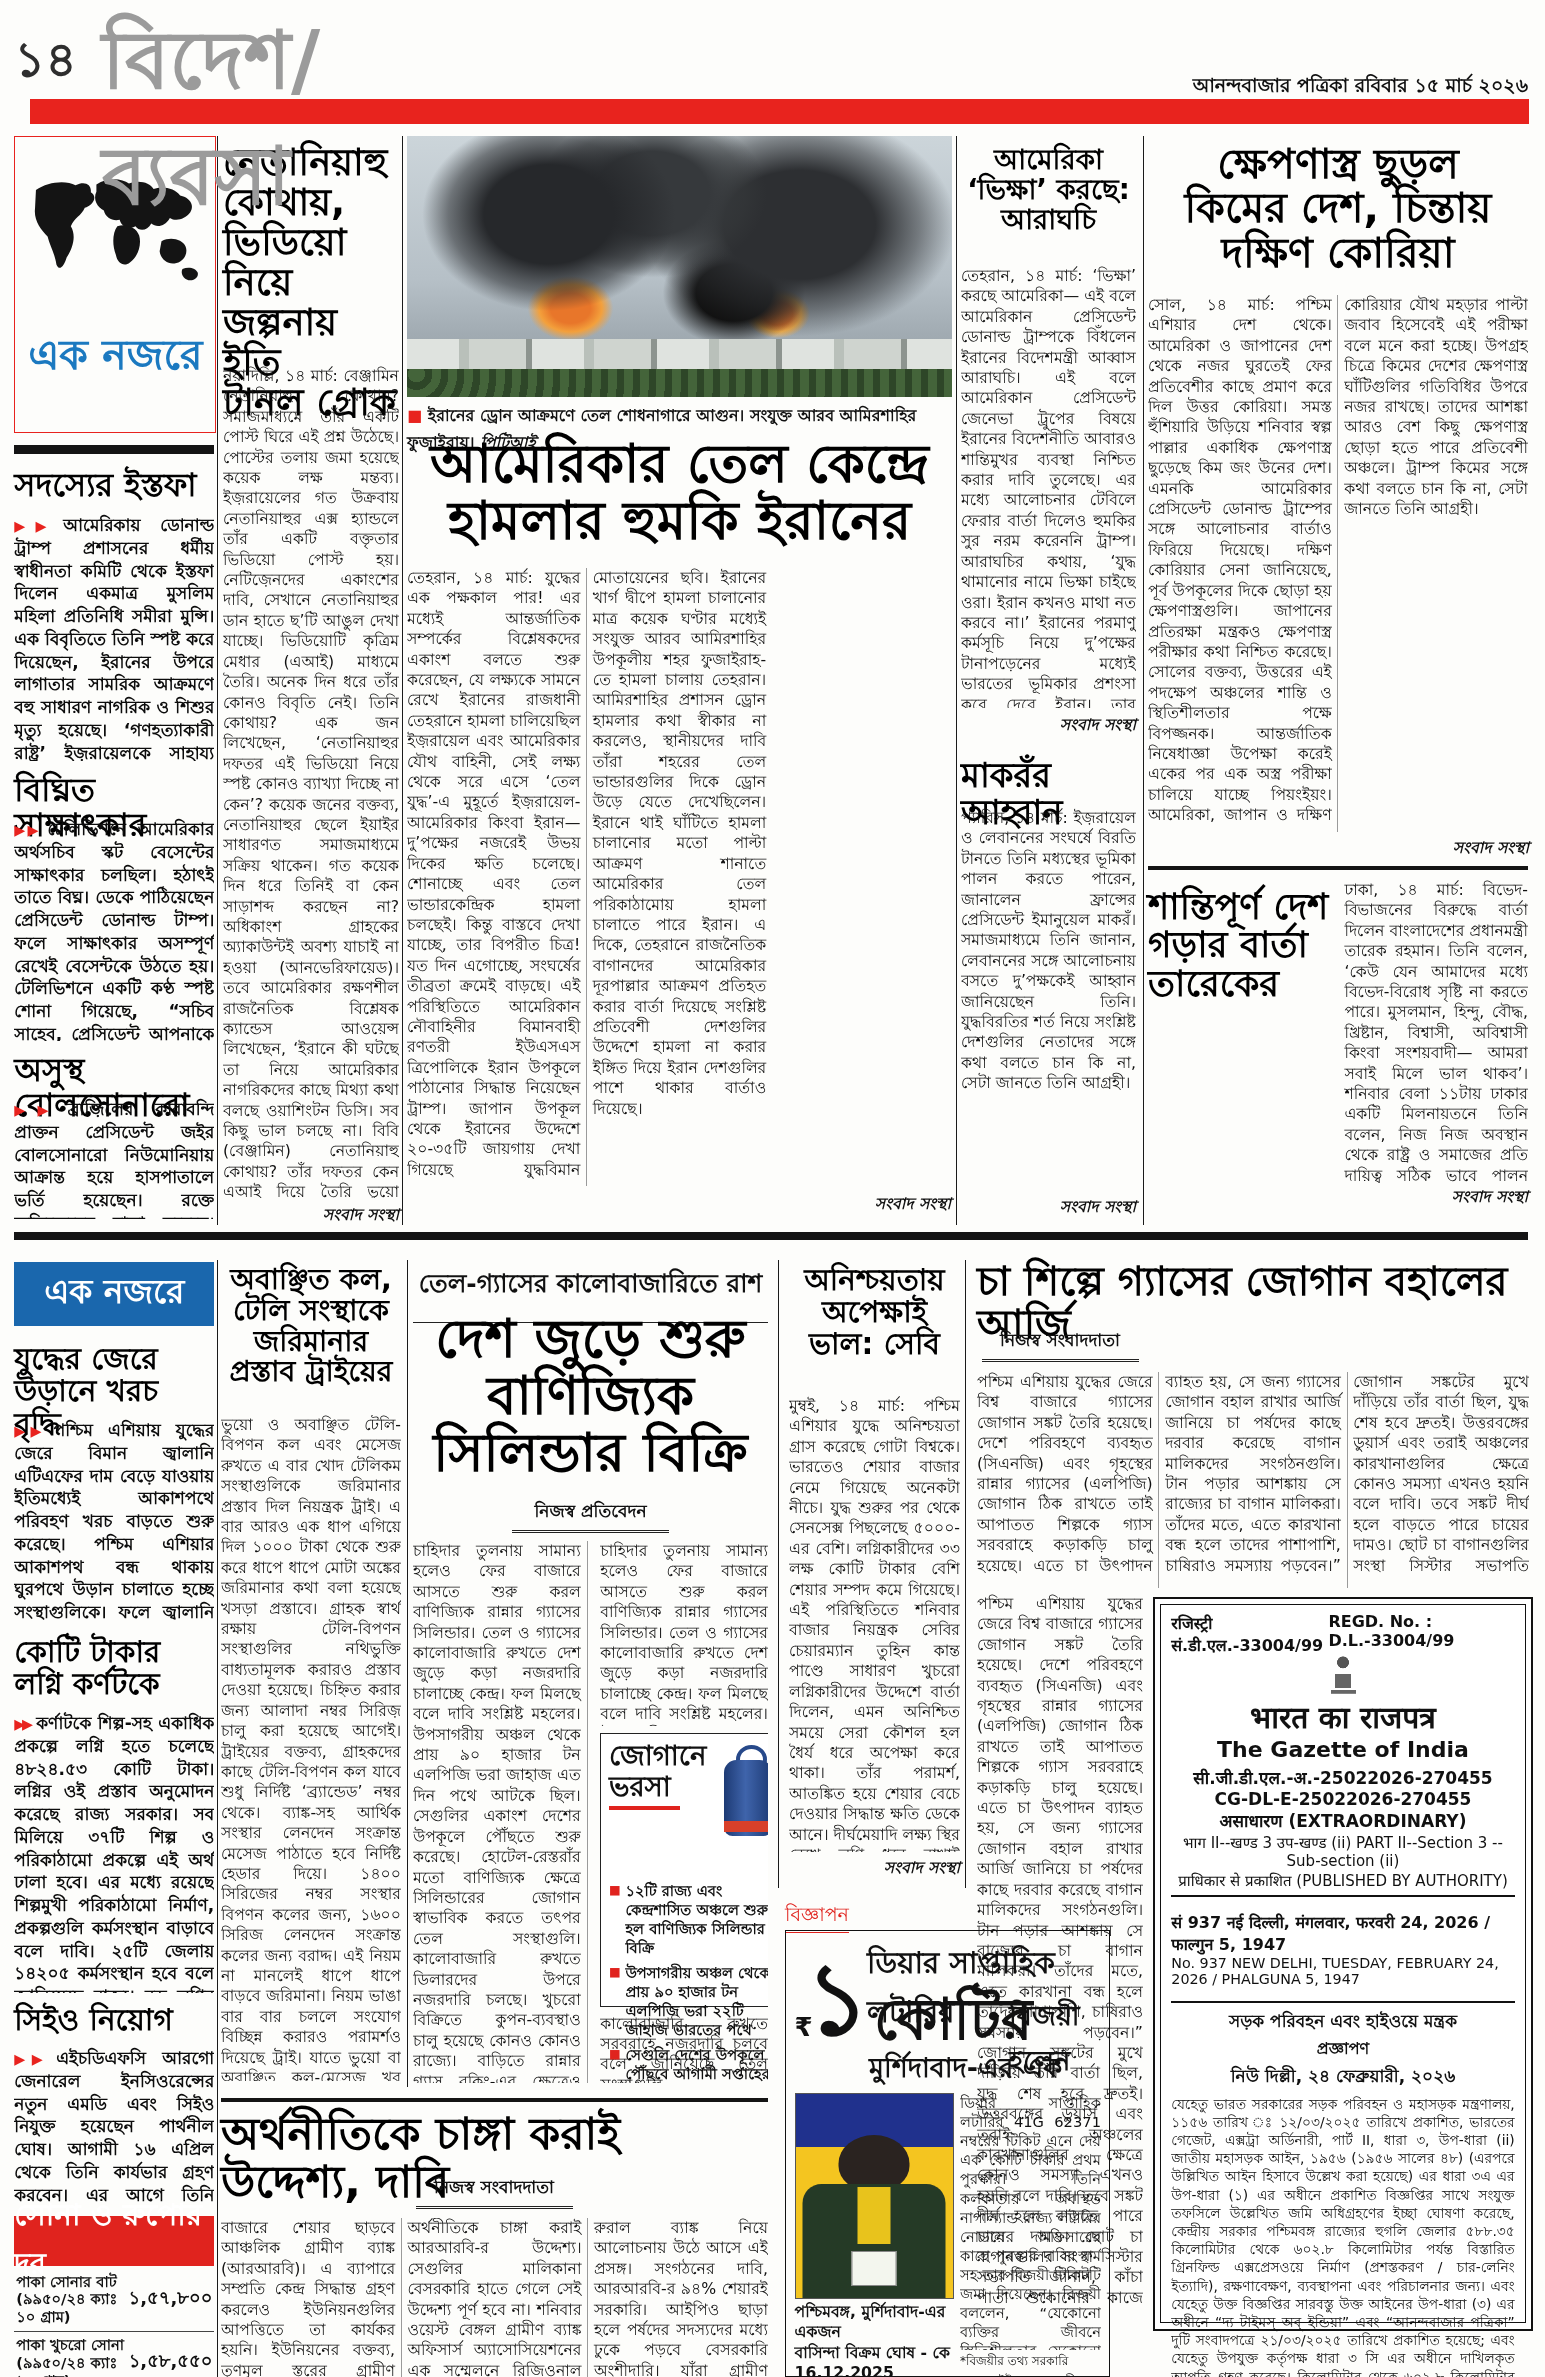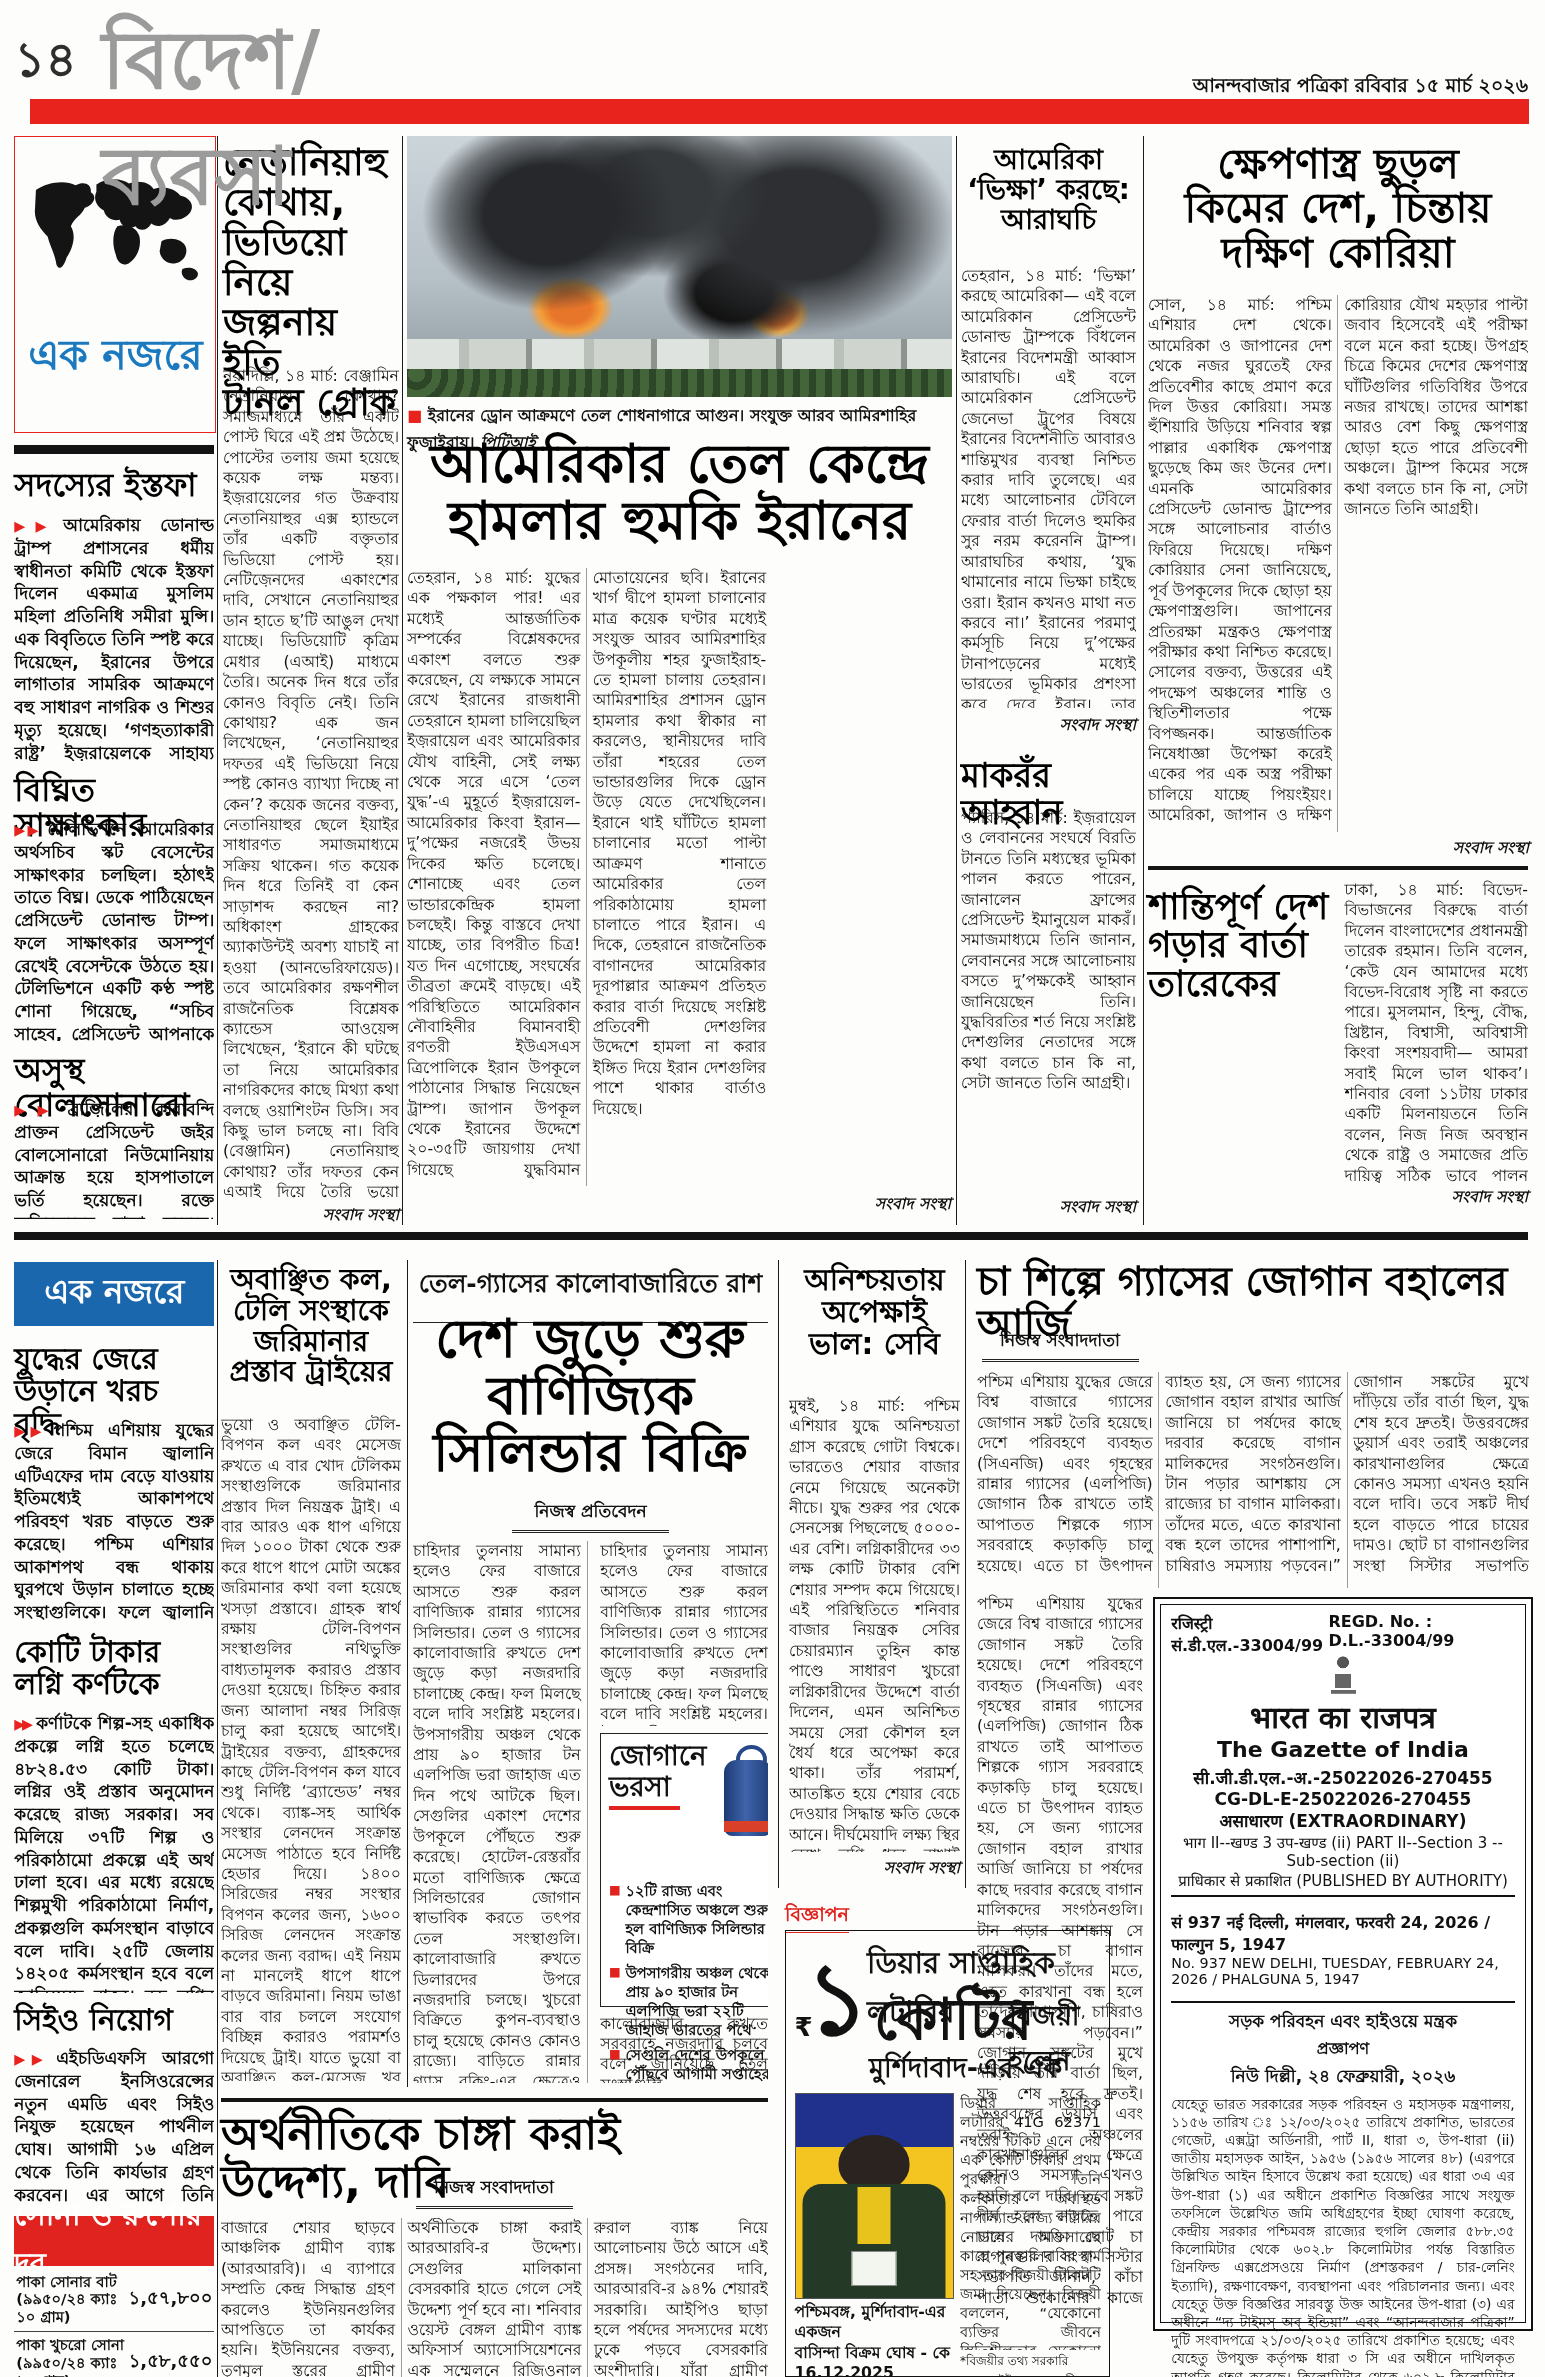--- a/index.html
+++ b/index.html
@@ -48,21 +48,21 @@
   .inset .ttl .u{display:block;width:71px;height:3.8px;background:#e0231e;margin-top:3.8px;}
   .cyl-img{position:absolute;right:8.6px;top:7.6px;width:57px;height:100px;}
   .cyl-body{position:absolute;left:4.8px;top:19px;width:48px;height:76px;background:linear-gradient(90deg,#1d3a74,#3f64ab 45%,#1d3a74);border-radius:12.4px 12.4px 8.6px 8.6px;}
   .cyl-band{position:absolute;left:4.8px;top:80px;width:48px;height:10.5px;background:#d8402a;}
   .cyl-ring{position:absolute;left:17px;top:3.8px;width:23px;height:21px;border:4.8px solid #27498a;border-radius:50%;}
   .bullets{font-size:14.7px;line-height:1.3;font-weight:600;}
   .bullets .b{display:flex;gap:4.8px;margin-bottom:5.7px;}
   .bullets .sq{color:#e0231e;font-size:12.4px;line-height:1.4;}
   
   .adbox{border:1.4px solid #111;}
-  .adlabel{color:#e0231e;font-weight:bold;font-size:19px;border-bottom:1.9px solid #e0231e;display:inline-block;}
+  .adlabel{color:#e0231e;font-weight:normal;font-size:19px;border-bottom:1.9px solid #e0231e;display:inline-block;}
   .ad-rupee{font-size:100px;font-weight:bold;line-height:.8;}
   .ad-photo{background:linear-gradient(180deg,#20318d 0 26%,#f4c520 26% 100%);position:relative;overflow:hidden;border:1px solid #555;}
   .ad-head{position:absolute;left:50%;top:41px;transform:translateX(-50%);width:71px;height:57px;background:#2a2320;border-radius:50% 50% 46% 46%;}
   .ad-torso{position:absolute;left:50%;top:90px;transform:translateX(-50%);width:143px;height:124px;background:#253a26;border-radius:19px 19px 0 0;}
   .ad-tee{position:absolute;left:50%;top:93px;transform:translateX(-50%);width:33px;height:57px;background:#e8c31c;}
   .ad-ticket{position:absolute;left:50%;top:157px;transform:translateX(-50%);width:43px;height:33px;background:#f3f6ee;border:1px solid #888;}
   
   .gz{border:2.4px solid #111;background:#fff;}
   .gz-inner{border:1px solid #111;margin:4.8px;padding:7.6px 10.5px;position:relative;height:calc(100% - 27.6px);}
   .emblem{width:28.5px;height:40px;margin:0 auto;background:

